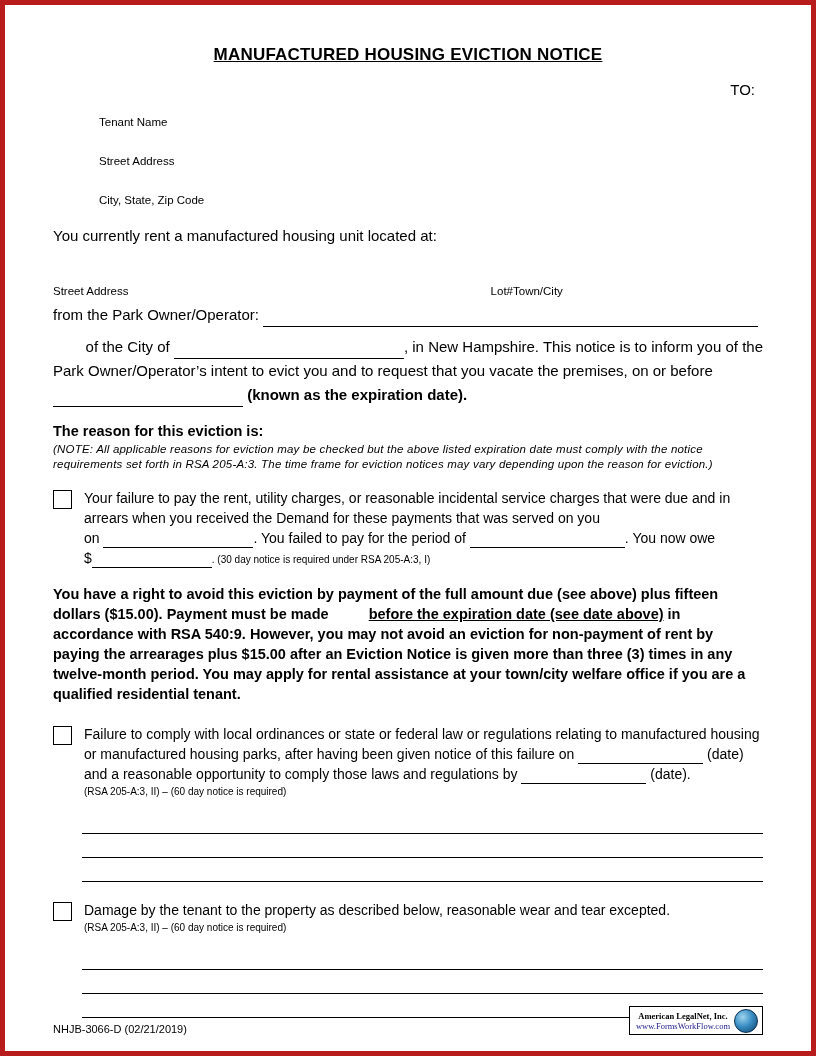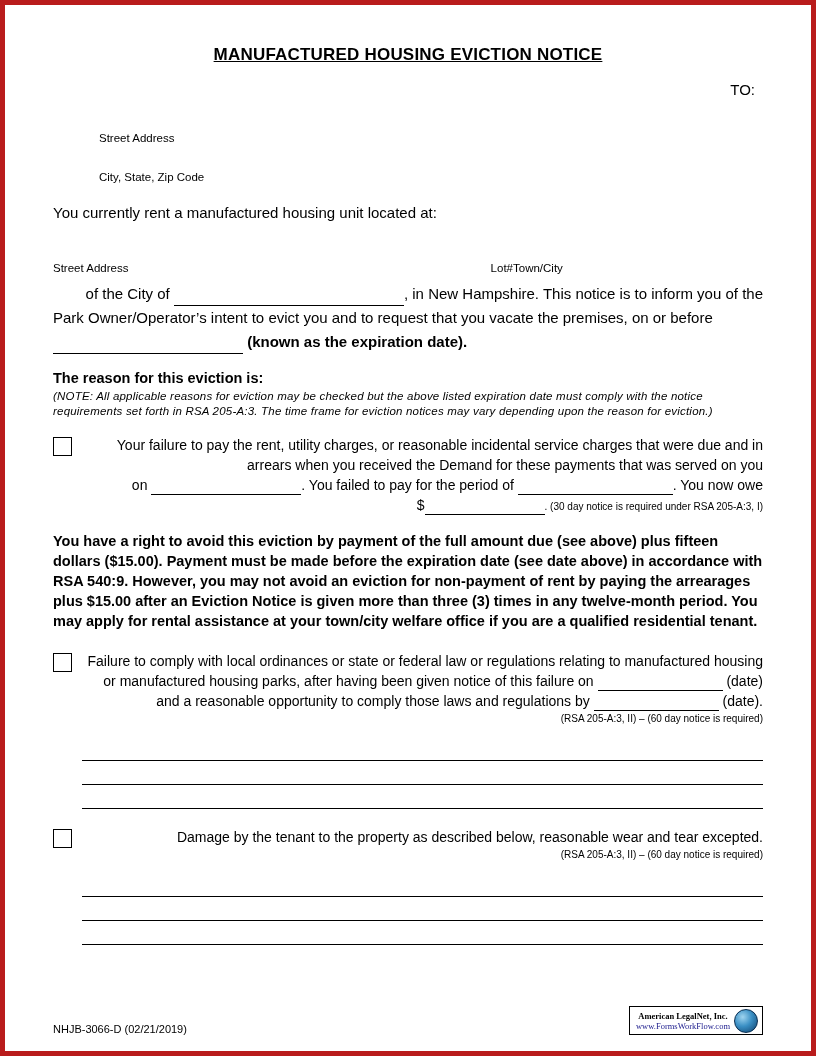--- a/index.html
+++ b/index.html
@@ -98,33 +98,34 @@
     border: 1px solid #000;
     flex: 0 0 auto;
     margin-right: 12px;
     margin-top: 2px;
     background: #fff;
   }
   .item-body {
     flex: 1 1 auto;
     font-size: 14px;
     line-height: 20px;
-    text-align: right;
   }
   .small-note {
     font-size: 10px;
     line-height: 16px;
   }
   .bold-para {
     font-size: 14.5px;
     font-weight: bold;
     line-height: 20px;
     margin-top: 16px;
   }
   .u {
+    text-decoration: underline;
+    margin-left: 36px;
   }
   .blanklines {
     margin-top: 10px;
     margin-left: 29px;
   }
   .blanklines .bl {
     border-bottom: 1px solid #000;
     height: 23px;
   }
   .footer {
@@ -172,20 +173,21 @@
 <body>
 
 <div class="page">
 
   <div class="title">MANUFACTURED HOUSING EVICTION NOTICE</div>
 
   <div class="row">
     <span class="to-label">TO:</span>
     <span class="line"></span>
   </div>
+  <div class="caption caption-indent">Tenant Name</div>
 
   <div class="addr-block">
     <div class="row">
       <span class="line"></span>
     </div>
     <div class="caption">Street Address</div>
 
     <div class="row">
       <span class="line"></span>
     </div>
@@ -196,20 +198,24 @@
 
   <div class="row" style="margin-top:20px;">
     <span class="line"></span>
   </div>
   <div class="fieldrow-caption">
     <span class="fc1">Street Address</span>
     <span class="fc2">Lot#</span>
     <span class="fc3">Town/City</span>
   </div>
 
+  <div class="para" style="margin-top:6px;">
+    <span>from the Park Owner/Operator:</span>
+    <span class="inline-line" style="width:495px;"></span>
+  </div>
 
   <div class="para" style="margin-top:8px;text-align:right;">
     <span>of the City of</span>
     <span class="inline-line" style="width:230px;"></span><span>, in New Hampshire.  This notice is to inform you of the</span>
   </div>
 
   <div class="para" style="margin-top:0;">Park Owner/Operator’s intent to evict you and to request that you vacate the premises, on or before</div>
 
   <div class="para" style="margin-top:0;">
     <span class="inline-line" style="width:190px;"></span>

